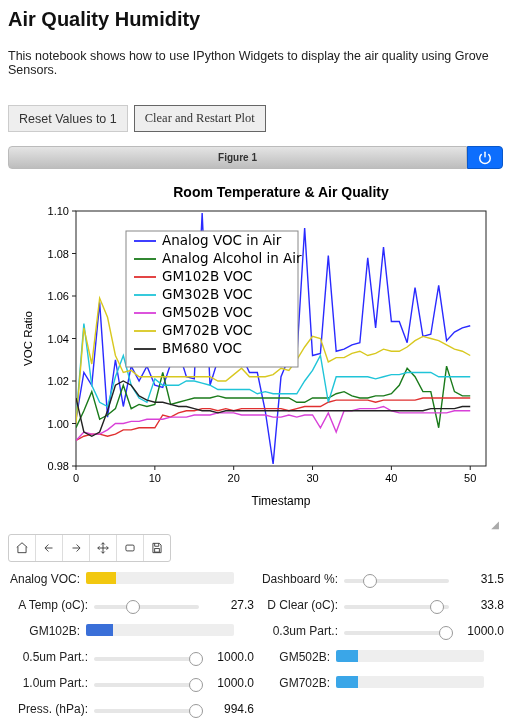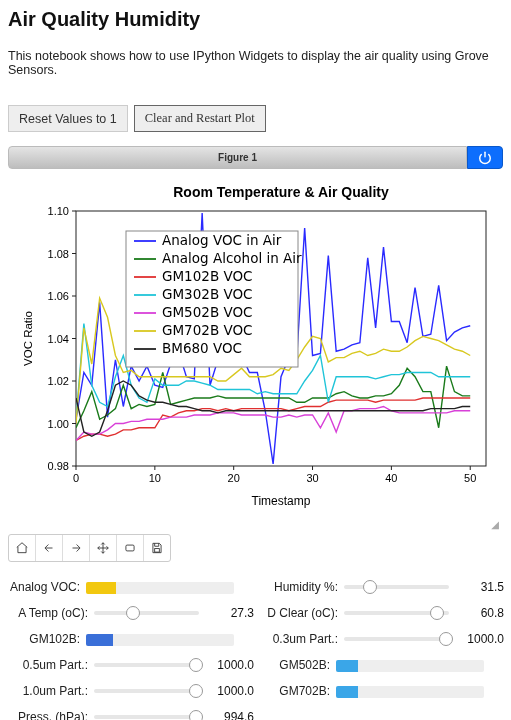--- a/index.html
+++ b/index.html
@@ -52,21 +52,21 @@
   .toolbar { display:flex; border:1px solid #ccc; border-radius:3px; width:fit-content; margin-bottom:10px; }
   .toolbar .tbtn {
     width:26px; height:26px; display:flex; align-items:center; justify-content:center;
     border-right:1px solid #ddd;
   }
   .toolbar .tbtn:last-child { border-right:none; }
   .toolbar svg { width:14px; height:14px; stroke:#333; fill:none; stroke-width:1.5; }
 
   
   .widgets { display:grid; grid-template-columns: 250px 250px; gap:4px 0; font-size:12px;}
-  .wrow { display:flex; align-items:flex-end; height:22px; }
+  .wrow { display:flex; align-items:flex-start; height:22px; }
   .wrow .lbl { width:72px; text-align:right; padding-right:6px; color:#222;}
   .bar-outer {
     width:148px; height:12px; background:#eee; border-radius:2px; overflow:hidden;
   }
   .bar-inner { height:100%; }
   .slider-outer {
     width:105px; position:relative; height:16px;
   }
   .slider-track {
     position:absolute; top:7px; left:0; right:0; height:4px;
@@ -207,42 +207,42 @@
 </div>
 
 <div class="widgets" id="widgets">
     <div class="wrow">
       <span class="lbl">Analog VOC:</span>
       <div class="bar-outer">
         <div class="bar-inner" style="width:20%;background:#f2c80f"></div>
       </div>
     </div>
     <div class="wrow">
-      <span class="lbl" style="width:80px">Humidity %:</span>
+      <span class="lbl" style="width:80px">Dashboard %:</span>
       <div class="slider-outer">
         <div class="slider-track"></div>
         <div class="slider-thumb" style="left:18%"></div>
       </div>
       <span class="val">31.5</span>
     </div>
     <div class="wrow">
       <span class="lbl" style="width:80px">A Temp (oC):</span>
       <div class="slider-outer">
         <div class="slider-track"></div>
         <div class="slider-thumb" style="left:30%"></div>
       </div>
       <span class="val">27.3</span>
     </div>
     <div class="wrow">
       <span class="lbl" style="width:80px">D Clear (oC):</span>
       <div class="slider-outer">
         <div class="slider-track"></div>
         <div class="slider-thumb" style="left:82%"></div>
       </div>
-      <span class="val">60.8</span>
+      <span class="val">33.8</span>
     </div>
     <div class="wrow">
       <span class="lbl">GM102B:</span>
       <div class="bar-outer">
         <div class="bar-inner" style="width:18%;background:#3a6fd8"></div>
       </div>
     </div>
     <div class="wrow">
       <span class="lbl" style="width:80px">0.3um Part.:</span>
       <div class="slider-outer">

